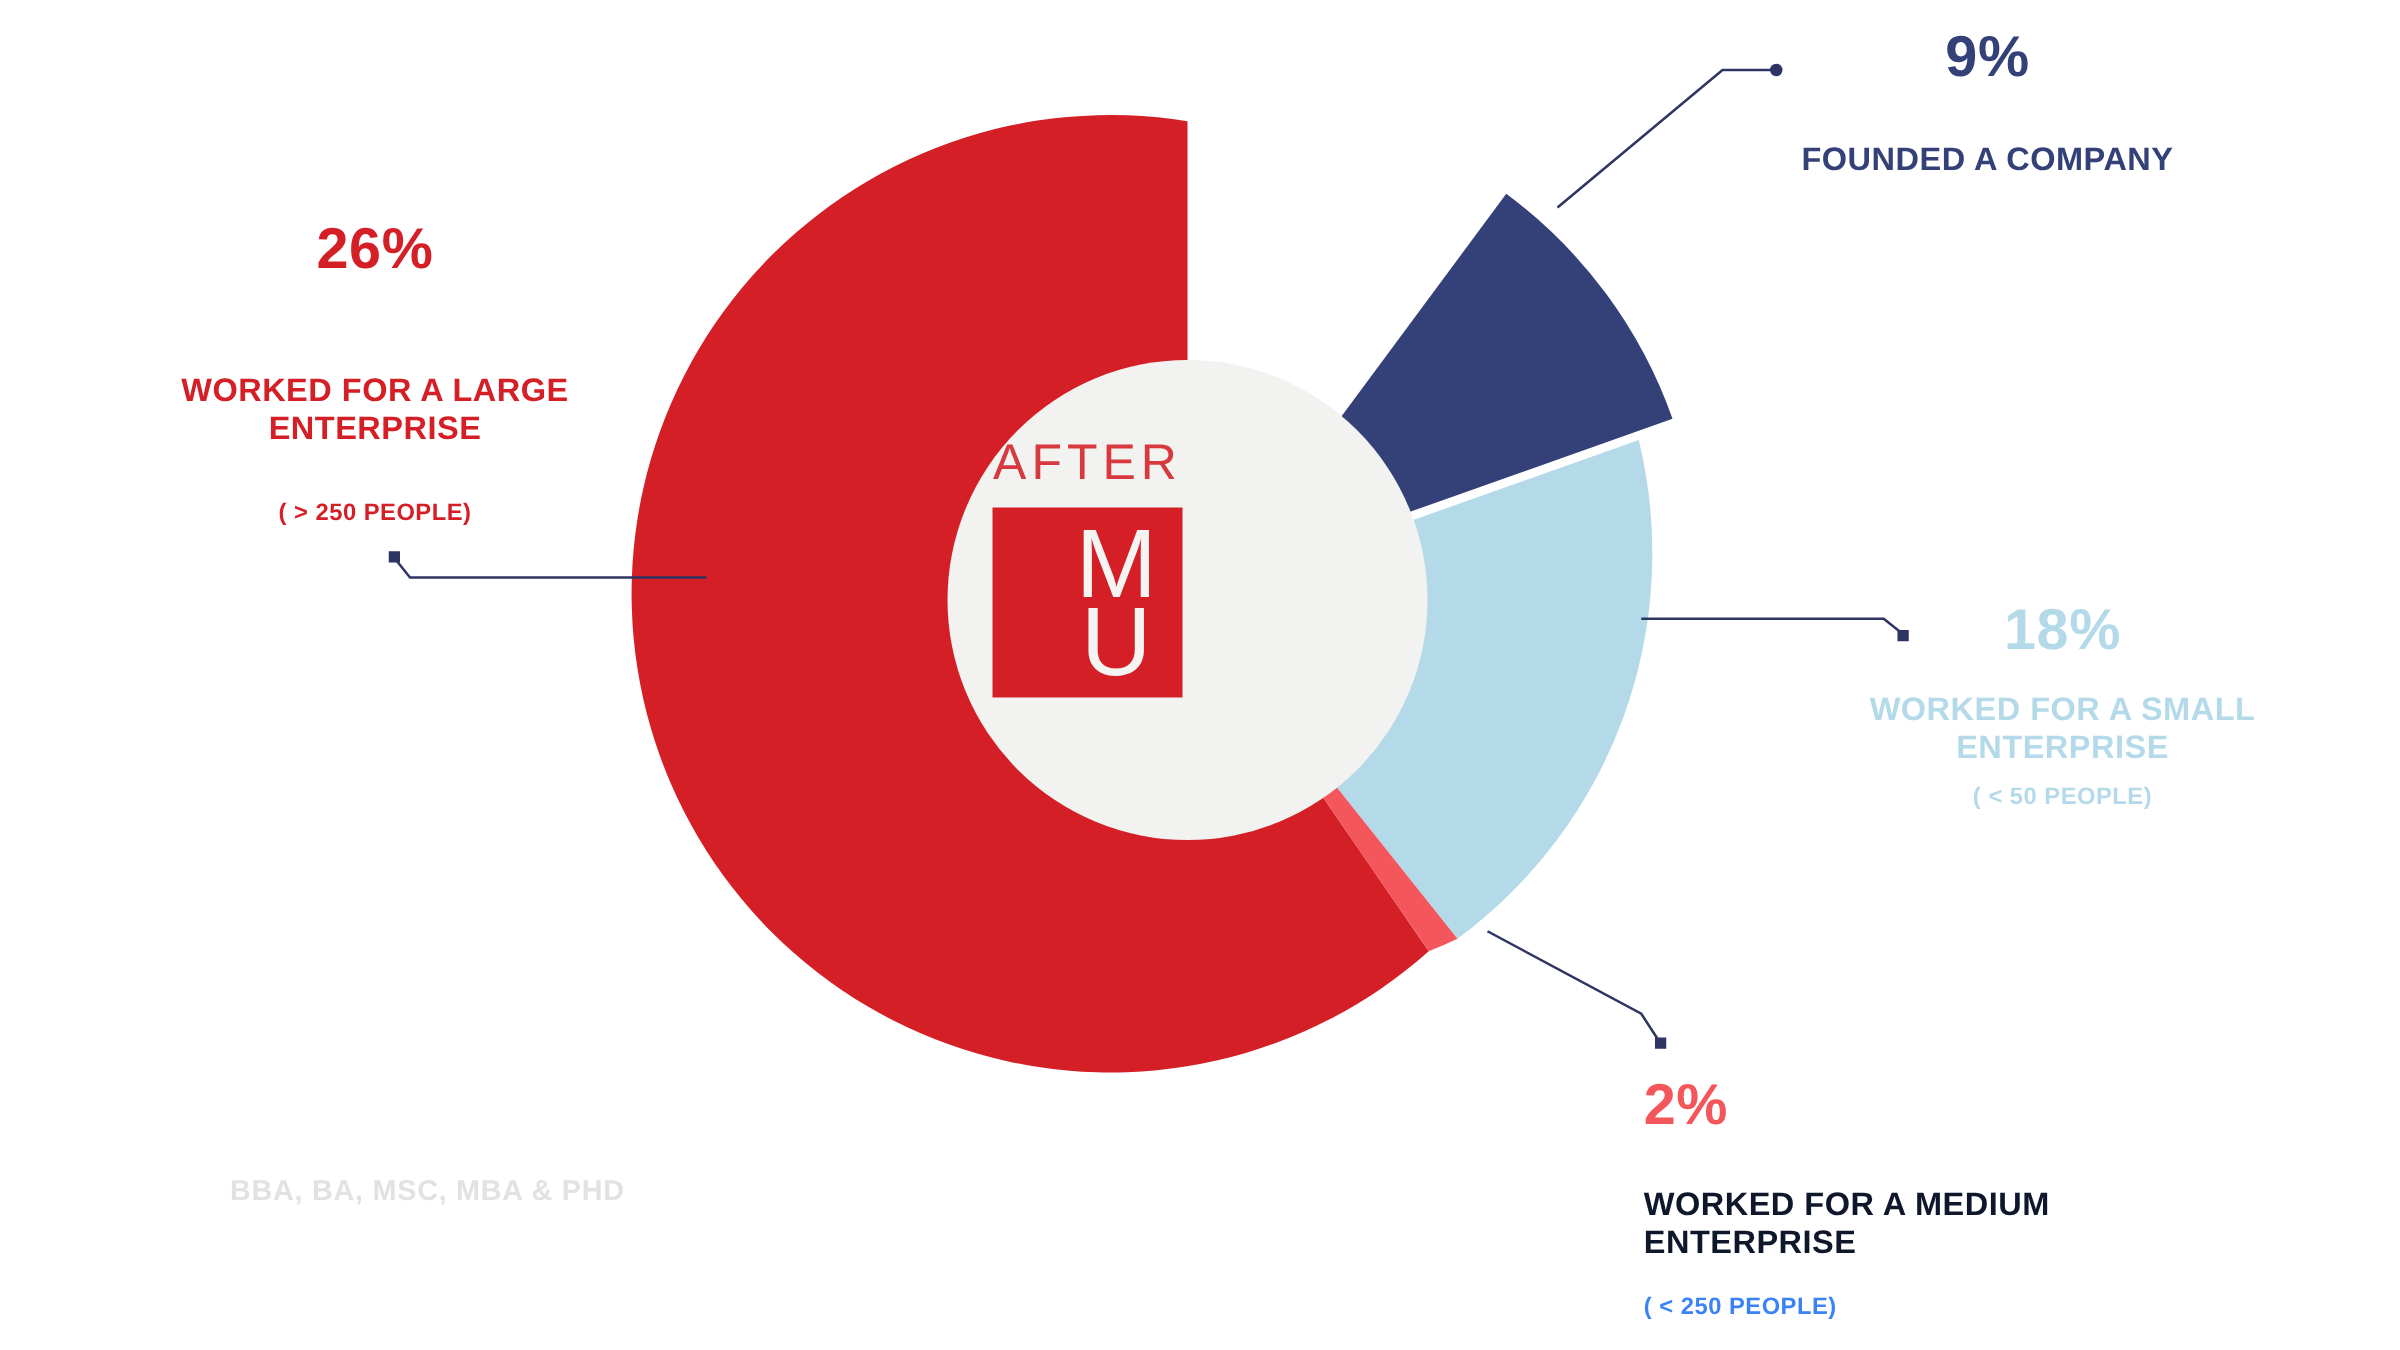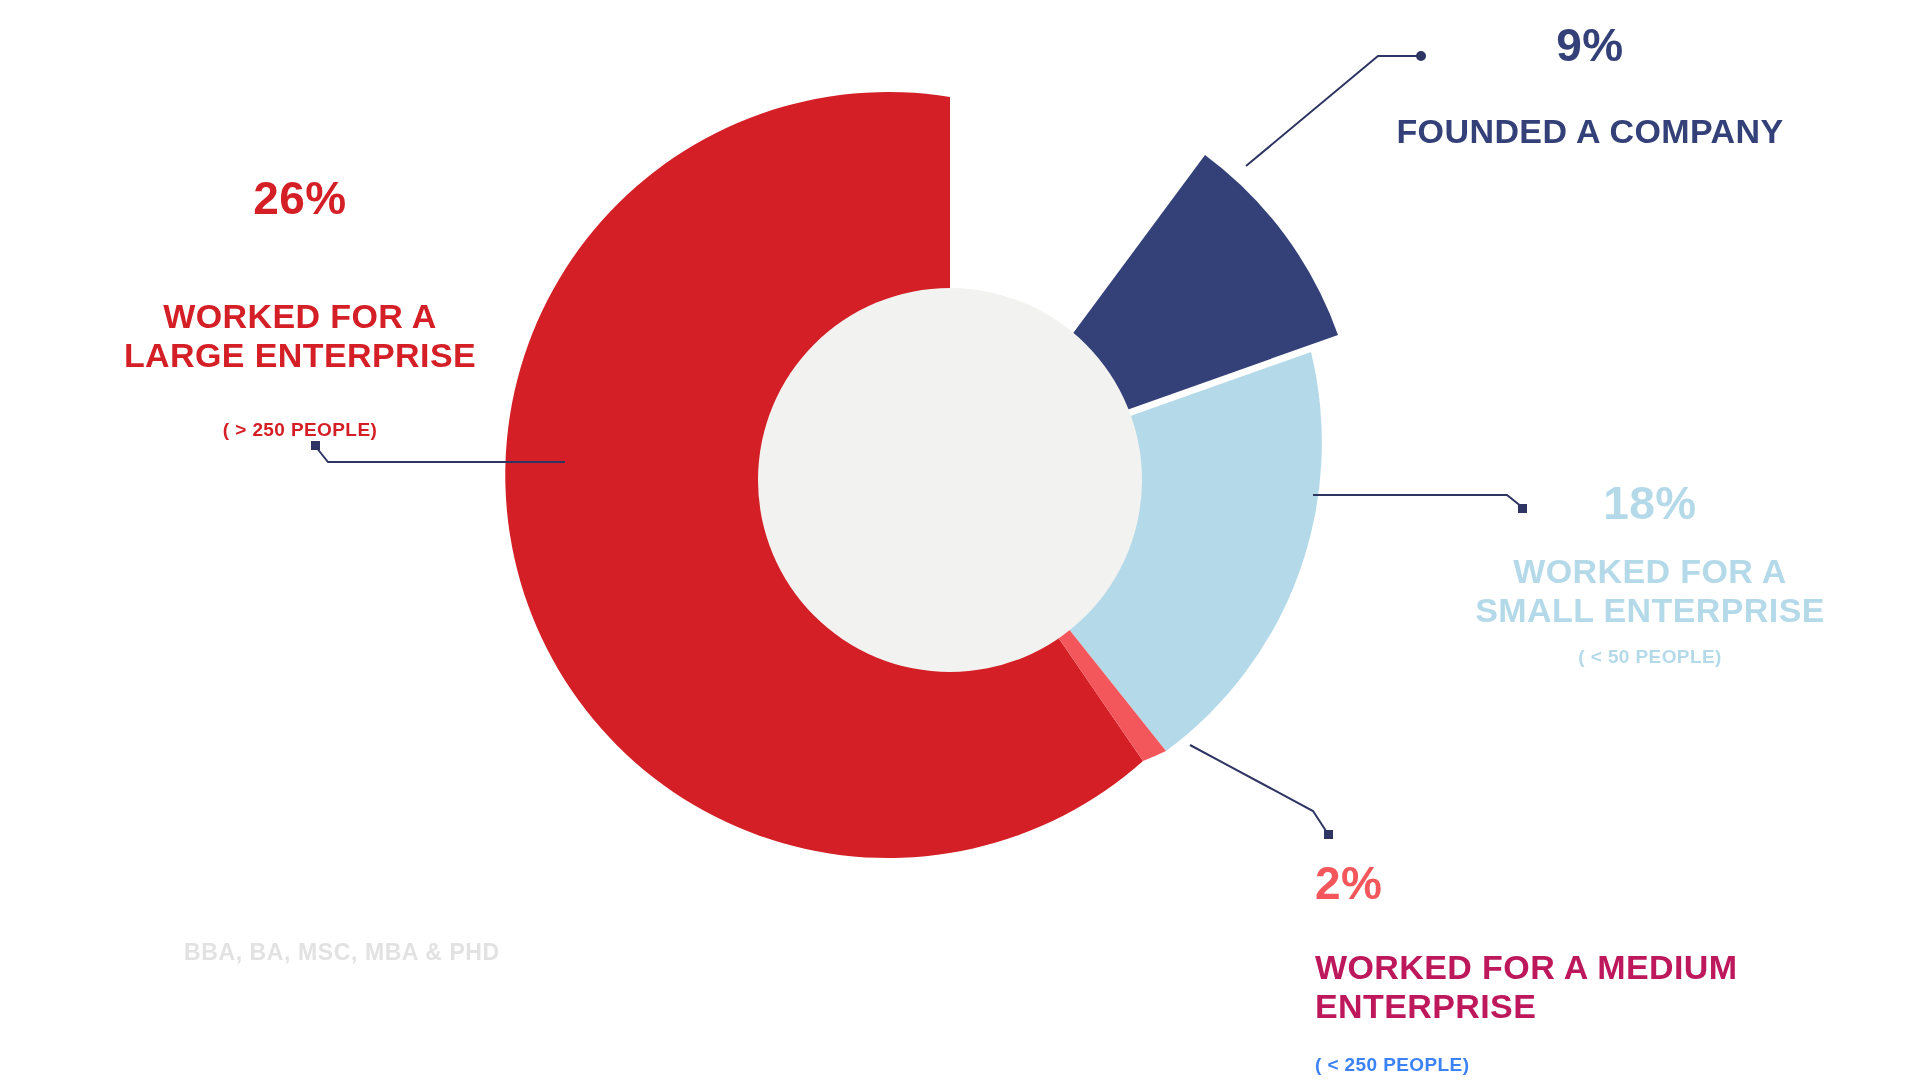--- a/index.html
+++ b/index.html
@@ -74,21 +74,21 @@
 
   
   .callout { position: absolute; }
   .pct {
     font-size: 46px;
     font-weight: 700;
     line-height: 1;
     letter-spacing: 0.5px;
   }
   .lab {
-    font-size: 34px;
+    font-size: 26px;
     font-weight: 700;
     line-height: 1.16;
     letter-spacing: 0.4px;
     text-transform: uppercase;
   }
   .sub {
     font-size: 19px;
     font-weight: 700;
     letter-spacing: 0.4px;
     line-height: 1;
@@ -107,21 +107,21 @@
 
   
   #callout-small { left: 1450px; top: 480px; width: 400px; text-align: center; }
   #callout-small .pct { color: #b4daea; }
   #callout-small .lab { color: #b4daea; margin-top: 26px; }
   #callout-small .sub { color: #b4daea; margin-top: 16px; }
 
   
   #callout-medium { left: 1315px; top: 860px; width: 430px; text-align: left; }
   #callout-medium .pct { color: #f4575b; }
-  #callout-medium .lab { color: #be185d; margin-top: 42px; }
+  #callout-medium .lab { color: #0f172a; margin-top: 42px; }
   #callout-medium .sub { color: #3b82f6; margin-top: 28px; }
 
   
   #footnote {
     position: absolute;
     left: 184px;
     top: 939px;
     font-size: 23px;
     font-weight: 700;
     letter-spacing: 0.6px;
@@ -160,20 +160,29 @@
       <polyline points="1313,495 1507,495 1522,507" fill="none" stroke="#2e3563" stroke-width="2"></polyline>
       <rect x="1518" y="504" width="9" height="9" fill="#2e3563"></rect>
     </g>
 
     <g>
       <polyline points="1190,745 1313,811 1328,834" fill="none" stroke="#2e3563" stroke-width="2"></polyline>
       <rect x="1324" y="830" width="9" height="9" fill="#2e3563"></rect>
     </g>
   </svg>
 
+  <div class="center-stack">
+    <div class="after-word">AFTER</div>
+    <div class="logo-mark">
+      <div class="mu">
+        <span>M</span>
+        <span>U</span>
+      </div>
+    </div>
+  </div>
 
   <div class="callout" id="callout-large">
     <div class="pct">26%</div>
     <div class="lab">WORKED FOR A LARGE ENTERPRISE</div>
     <div class="sub">( &gt; 250 PEOPLE)</div>
   </div>
 
   <div class="callout" id="callout-founded">
     <div class="pct">9%</div>
     <div class="lab">FOUNDED A COMPANY</div>

